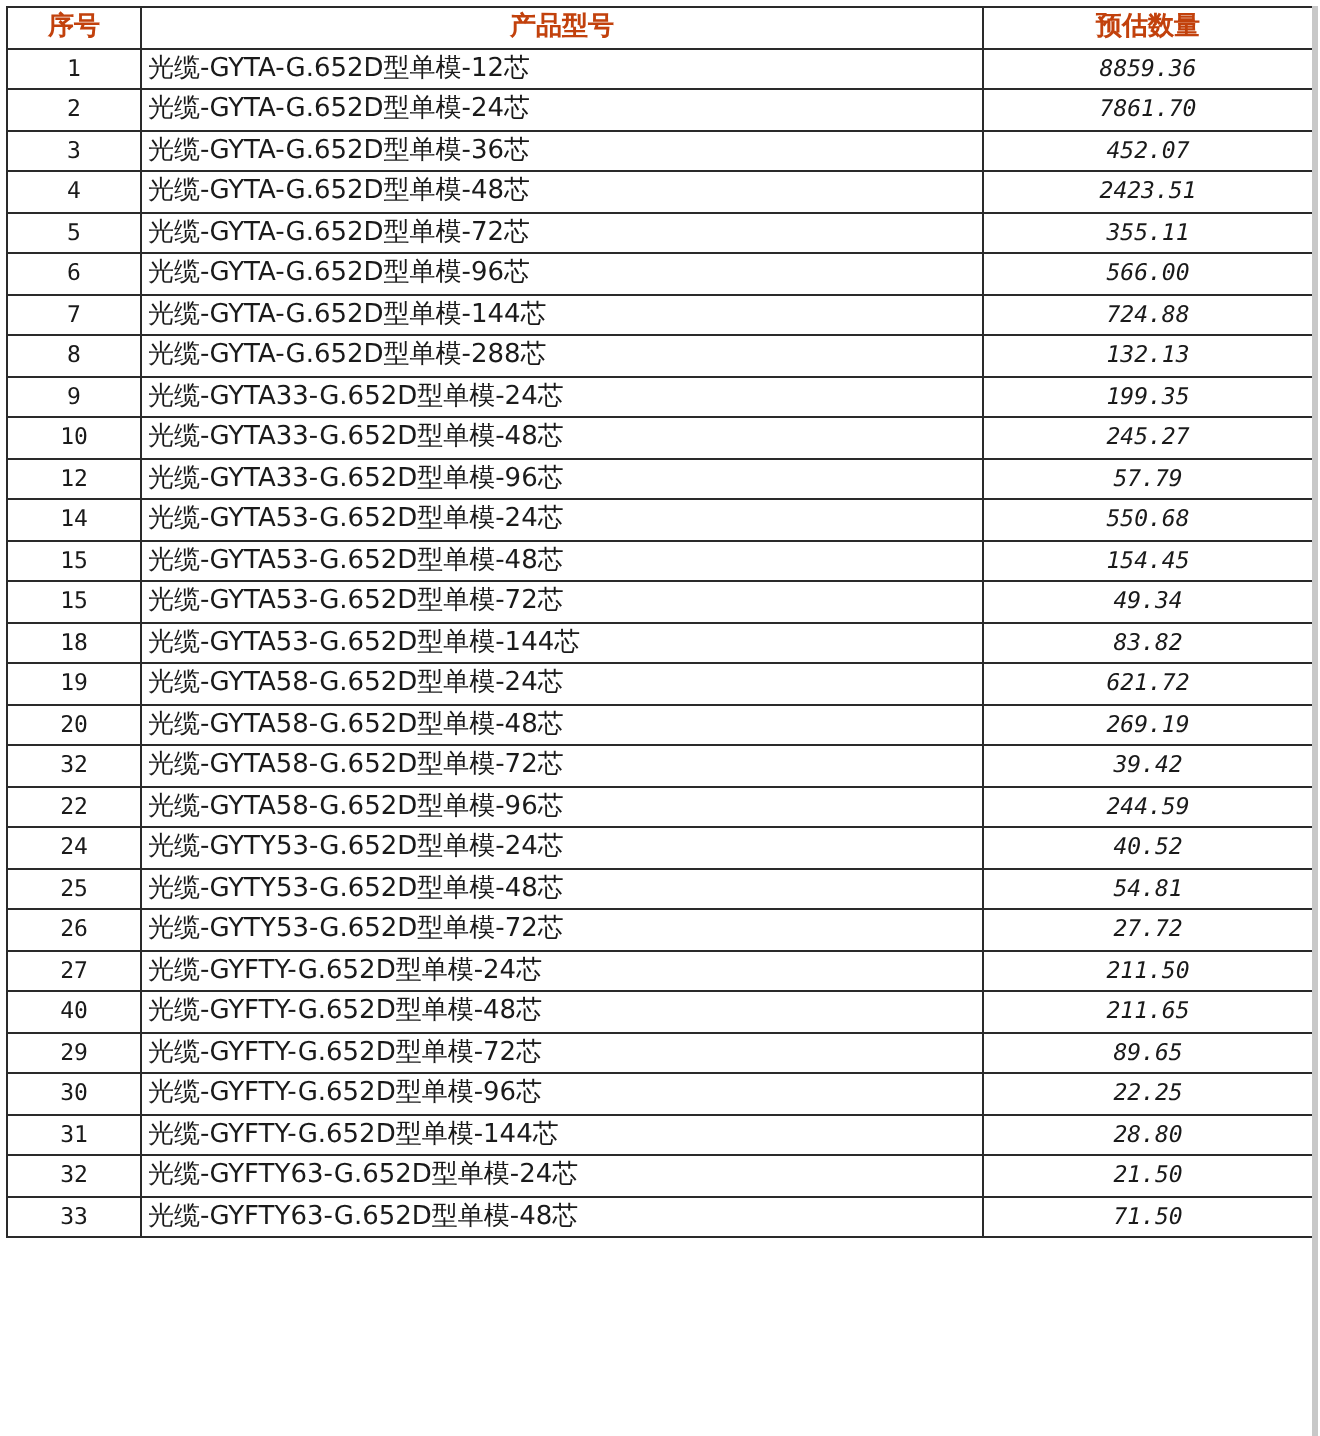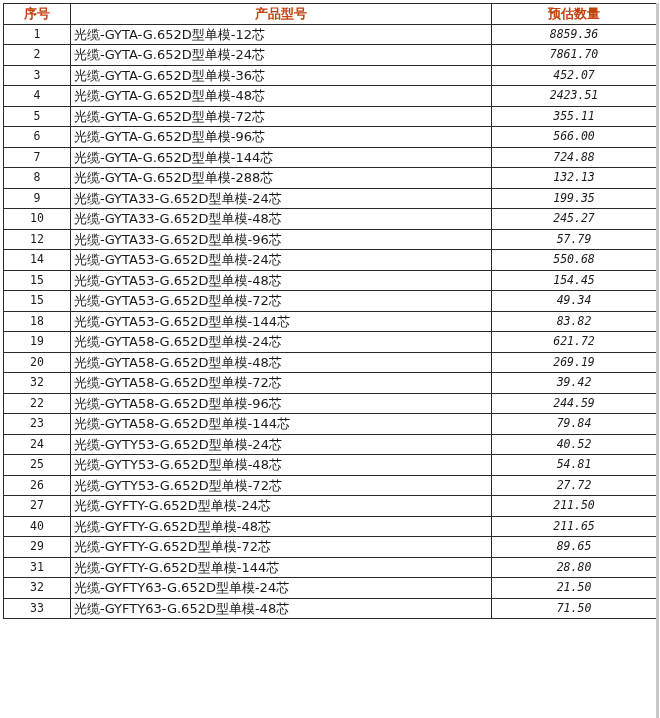--- a/index.html
+++ b/index.html
@@ -174,25 +174,20 @@
           <td class="idx">32</td>
           <td class="name">光缆-GYTA58-G.652D型单模-72芯</td>
           <td class="qty">39.42</td>
         </tr>
         <tr>
           <td class="idx">22</td>
           <td class="name">光缆-GYTA58-G.652D型单模-96芯</td>
           <td class="qty">244.59</td>
         </tr>
         <tr>
-          <td class="idx">23</td>
-          <td class="name">光缆-GYTA58-G.652D型单模-144芯</td>
-          <td class="qty">79.84</td>
-        </tr>
-        <tr>
           <td class="idx">24</td>
           <td class="name">光缆-GYTY53-G.652D型单模-24芯</td>
           <td class="qty">40.52</td>
         </tr>
         <tr>
           <td class="idx">25</td>
           <td class="name">光缆-GYTY53-G.652D型单模-48芯</td>
           <td class="qty">54.81</td>
         </tr>
         <tr>
@@ -207,20 +202,25 @@
         </tr>
         <tr>
           <td class="idx">40</td>
           <td class="name">光缆-GYFTY-G.652D型单模-48芯</td>
           <td class="qty">211.65</td>
         </tr>
         <tr>
           <td class="idx">29</td>
           <td class="name">光缆-GYFTY-G.652D型单模-72芯</td>
           <td class="qty">89.65</td>
+        </tr>
+        <tr>
+          <td class="idx">30</td>
+          <td class="name">光缆-GYFTY-G.652D型单模-96芯</td>
+          <td class="qty">22.25</td>
         </tr>
         <tr>
           <td class="idx">31</td>
           <td class="name">光缆-GYFTY-G.652D型单模-144芯</td>
           <td class="qty">28.80</td>
         </tr>
         <tr>
           <td class="idx">32</td>
           <td class="name">光缆-GYFTY63-G.652D型单模-24芯</td>
           <td class="qty">21.50</td>

